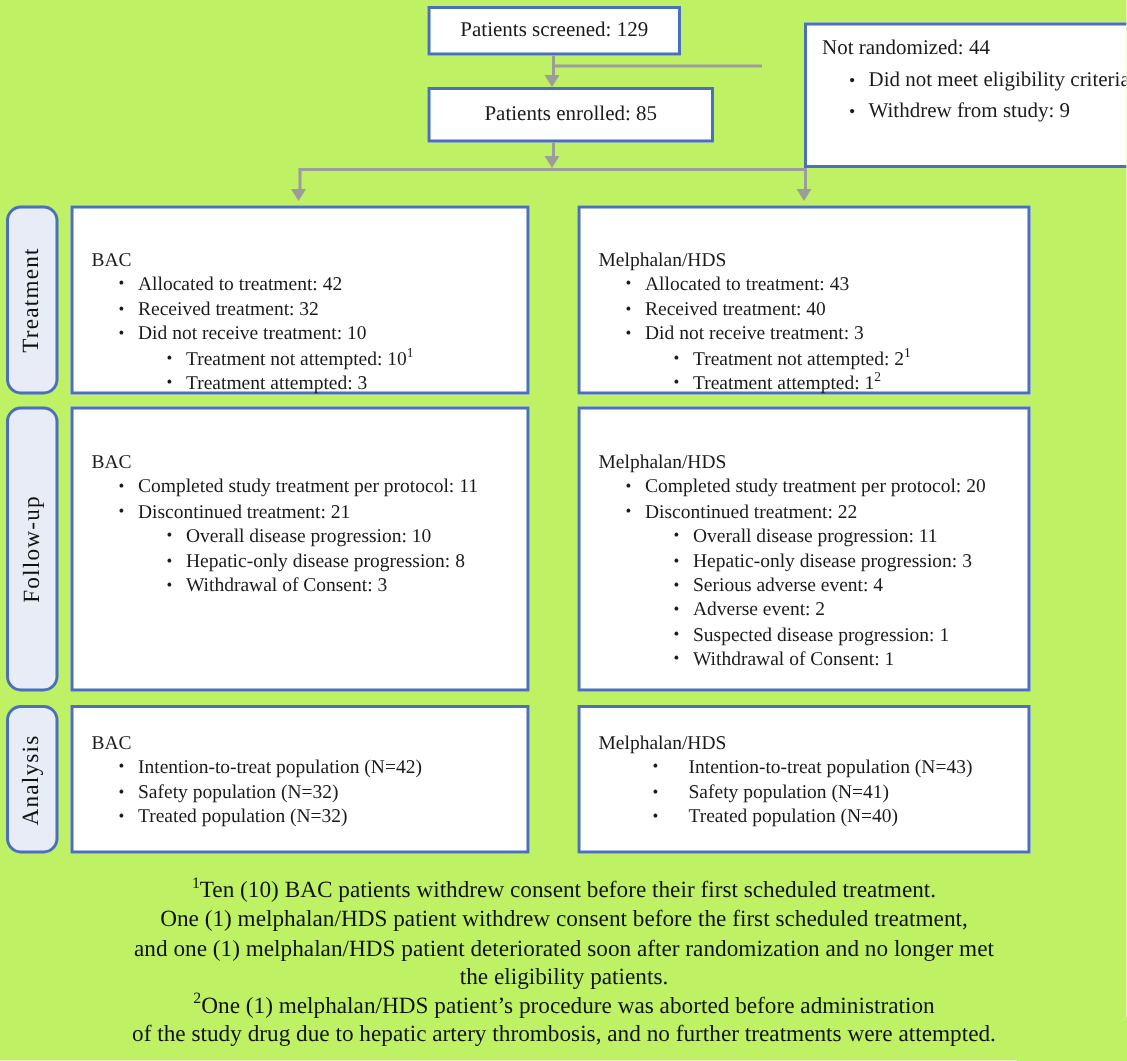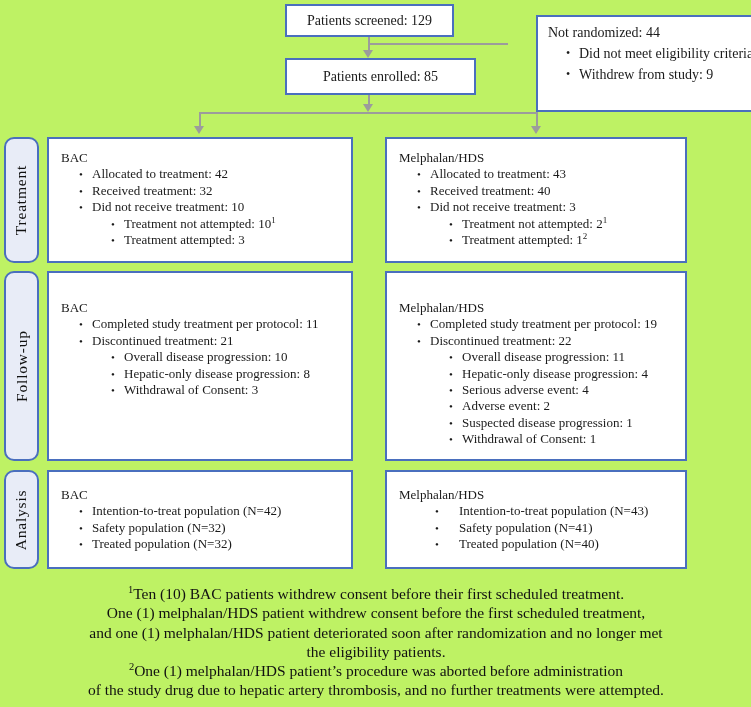--- a/index.html
+++ b/index.html
@@ -11,21 +11,21 @@
     position:absolute;background:#ffffff;border:2px solid #4a6fbe;box-sizing:border-box;
   }
   .topbox{
     display:flex;align-items:center;justify-content:center;
     font-size:14px;
   }
   .sidebox{
     font-size:14px;line-height:21px;padding:5px 6px 0 10px;
   }
   .flowbox{
-    font-size:13px;line-height:16.4px;padding:11px 6px 0 12px;
+    font-size:13px;line-height:16.4px;padding:26px 6px 0 12px;
   }
   .title{white-space:nowrap;}
   .b{position:relative;white-space:nowrap;}
   .b .dot{position:absolute;font-size:0.85em;}
   .l1{padding-left:31px;}
   .l1 .dot{left:18px;}
   .l2{padding-left:63px;}
   .l2 .dot{left:50px;}
   .wide .l1{padding-left:60px;}
   .wide .l1 .dot{left:36px;}
@@ -117,24 +117,24 @@
         <div class="b l1"><span class="dot">•</span><span class="txt">Completed study treatment per protocol: 11</span></div>
         <div class="b l1"><span class="dot">•</span><span class="txt">Discontinued treatment: 21</span></div>
         <div class="b l2"><span class="dot">•</span><span class="txt">Overall disease progression: 10</span></div>
         <div class="b l2"><span class="dot">•</span><span class="txt">Hepatic-only disease progression: 8</span></div>
         <div class="b l2"><span class="dot">•</span><span class="txt">Withdrawal of Consent: 3</span></div>
       </div>
   </div>
   <div class="fbox flowbox" style="left:385px;top:271px;width:302px;height:190px;padding-top:27px">
     <div class="title">Melphalan/HDS</div>
     <div>
-        <div class="b l1"><span class="dot">•</span><span class="txt">Completed study treatment per protocol: 19</span></div>
+        <div class="b l1"><span class="dot">•</span><span class="txt">Completed study treatment per protocol: 20</span></div>
         <div class="b l1"><span class="dot">•</span><span class="txt">Discontinued treatment: 22</span></div>
         <div class="b l2"><span class="dot">•</span><span class="txt">Overall disease progression: 11</span></div>
-        <div class="b l2"><span class="dot">•</span><span class="txt">Hepatic-only disease progression: 4</span></div>
+        <div class="b l2"><span class="dot">•</span><span class="txt">Hepatic-only disease progression: 3</span></div>
         <div class="b l2"><span class="dot">•</span><span class="txt">Serious adverse event: 4</span></div>
         <div class="b l2"><span class="dot">•</span><span class="txt">Adverse event: 2</span></div>
         <div class="b l2"><span class="dot">•</span><span class="txt">Suspected disease progression: 1</span></div>
         <div class="b l2"><span class="dot">•</span><span class="txt">Withdrawal of Consent: 1</span></div>
       </div>
   </div>
 
   <div class="rowlabel" style="left:4px;top:470px;width:35px;height:99px">
     <span class="rot">Analysis</span>
   </div>

